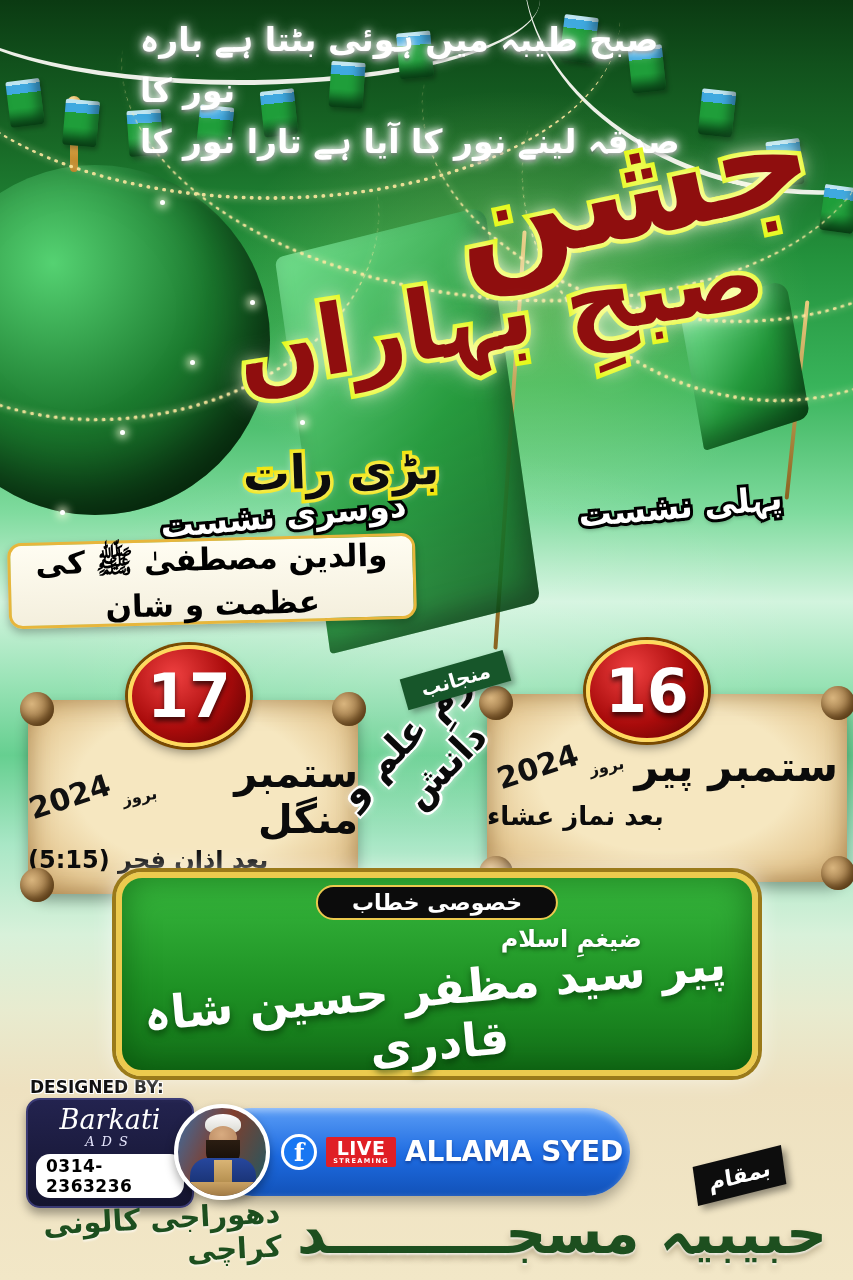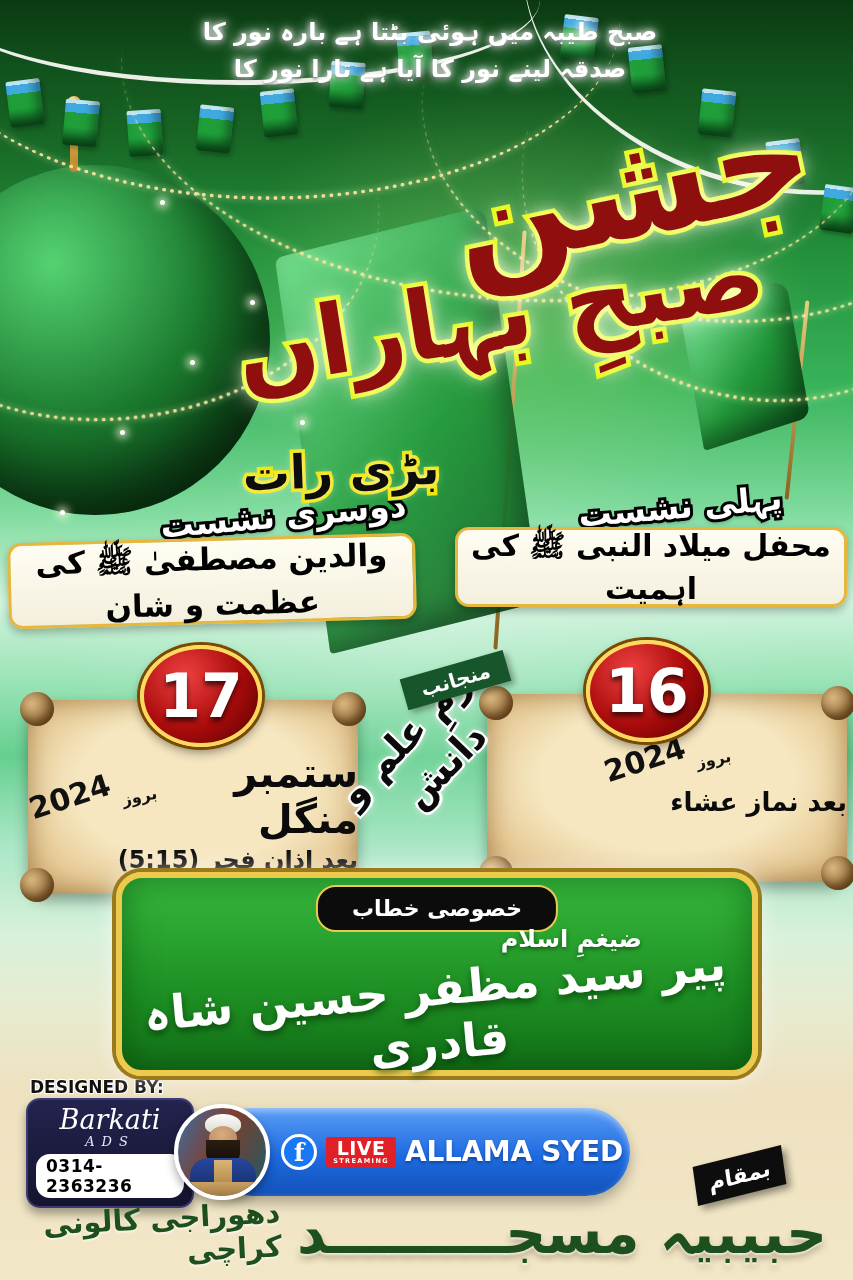--- a/index.html
+++ b/index.html
@@ -34,22 +34,22 @@
          background:linear-gradient(180deg,#ffd978,#b77b1e); border-radius:4px; }
   .dome-ball{ position:absolute; width:14px; height:14px; border-radius:50%;
          background:radial-gradient(circle at 35% 30%, #ffe9a8, #c07f1c); }
   .gflag{ position:absolute; background:linear-gradient(135deg,#79e695,#22973a 55%,#0c5c1d);
          border-radius:8px 16px 10px 4px; box-shadow:inset -10px -14px 24px rgba(0,0,0,.35); }
   .pole{ position:absolute; width:4px; background:linear-gradient(180deg,#e8cc7e,#8a6420); border-radius:2px; }
   .spark{ position:absolute; width:5px; height:5px; border-radius:50%; background:#fff;
          box-shadow:0 0 9px 3px rgba(255,255,225,.85); }
 
   
-  .couplet{ left:140px; top:14px; width:580px; text-align:center; color:#fff;
-            font-weight:bold; font-size:24px; line-height:1.55;
+  .couplet{ left:140px; top:14px; width:580px; text-align:left; color:#fff;
+            font-weight:bold; font-size:33px; line-height:1.55;
             text-shadow:0 0 6px #fff, 0 0 14px rgba(255,255,255,.95), 0 2px 3px rgba(0,0,0,.6); }
 
   
   .title-word{ color:#8f0e0e; font-weight:bold;
                -webkit-text-stroke:9px #e3fa00; paint-order:stroke fill;
                text-shadow:0 0 16px rgba(255,255,210,.95), 0 0 30px rgba(255,255,255,.6); }
   .t1{ right:40px; top:108px; font-size:138px; transform:rotate(-12deg); }
   .t2{ left:210px; top:258px; width:580px; text-align:center; font-size:96px; transform:rotate(-9deg); }
   .subtitle{ left:236px; top:443px; width:210px; text-align:center; font-size:47px; font-weight:bold;
              color:#0d0d0d; -webkit-text-stroke:7px #f2e400; paint-order:stroke fill;
@@ -74,37 +74,37 @@
          box-shadow:inset -4px -5px 8px rgba(60,35,5,.6); }
   .day-oval{ position:absolute; width:122px; height:102px; border-radius:50%;
          background:radial-gradient(circle at 36% 28%, #ef4040, #a90b0b 55%, #5c0202 95%);
          border:4px solid #ffd95e; box-shadow:0 0 0 3px #7a4a00, 0 5px 11px rgba(0,0,0,.45);
          display:flex; align-items:center; justify-content:center;
          font-size:60px; font-weight:bold; color:#fff; text-shadow:0 4px 5px rgba(0,0,0,.65); z-index:6; }
   .scroll-row1{ display:flex; direction:rtl; align-items:center; justify-content:center; gap:10px; }
   .month{ font-size:42px; font-weight:bold; color:#0b0b0b; }
   .broz{ font-size:16px; font-weight:bold; color:#111; transform:rotate(-12deg); }
   .year{ font-size:30px; font-weight:bold; color:#111; transform:rotate(-18deg); }
-  .ptime{ text-align:right; font-weight:bold; color:#0b0b0b; }
+  .ptime{ text-align:left; font-weight:bold; color:#0b0b0b; }
 
   
   .org-tag{ left:402px; top:664px; background:#17562a; color:#fff; font-size:20px; font-weight:bold;
             padding:4px 18px; transform:rotate(-16deg); box-shadow:3px 4px 6px rgba(0,0,0,.35); z-index:5; }
   .org-name{ left:328px; top:702px; width:200px; text-align:center; transform:rotate(-46deg);
              font-size:38px; font-weight:bold; color:#0a0a0a; line-height:1.25; z-index:4;
              text-shadow:-2px -2px 0 #fff, 2px -2px 0 #fff, -2px 2px 0 #fff, 2px 2px 0 #fff, 0 0 8px #fff; }
 
   
   .panel{ left:116px; top:872px; width:642px; height:204px;
           background:linear-gradient(180deg,#37b83d,#1e9124 58%,#137018);
           border:6px solid #ecca4e; border-radius:26px;
           box-shadow:0 0 0 4px #9a7a1a, 0 0 24px rgba(255,255,255,.8), inset 0 0 34px rgba(0,60,0,.5); z-index:5; }
   .panel-badge{ position:absolute; top:7px; left:50%; transform:translateX(-50%);
           background:#0c0c0c; color:#fff; font-size:22px; font-weight:bold; white-space:nowrap;
-          padding:9px 34px; border-radius:20px; border:2px solid #ecca4e; }
+          padding:3px 34px; border-radius:20px; border:2px solid #ecca4e; }
   .honorific{ position:absolute; top:47px; right:110px; color:#fff; font-size:24px; font-weight:bold;
           text-shadow:0 2px 4px rgba(0,40,0,.6); }
   .speaker{ position:absolute; top:84px; left:0; right:0; text-align:center; color:#fff;
           font-size:46px; font-weight:bold; transform:rotate(-5deg);
           text-shadow:0 4px 7px rgba(0,40,0,.6); }
 
   
   .des-label{ left:30px; top:1077px; font-size:17px; font-weight:800; color:#101010;
           text-shadow:-1px -1px 0 #fff,1px -1px 0 #fff,-1px 1px 0 #fff,1px 1px 0 #fff; }
   .navy{ left:26px; top:1098px; width:168px; background:linear-gradient(180deg,#23234f,#14142f);
@@ -209,55 +209,53 @@
   <div class="abs couplet rtl">
     <div>صبح طیبہ میں ہوئی بٹتا ہے بارہ نور کا</div>
     <div>صدقہ لینے نور کا آیا ہے تارا نور کا</div>
   </div>
 
   <div class="abs title-word t1 rtl">جشن</div>
   <div class="abs title-word t2 rtl">صبحِ بہاراں</div>
   <div class="abs subtitle rtl">بڑی رات</div>
 
   <div class="abs sess-head rtl" style="right:70px; top:487px;">پہلی نشست</div>
-  <div class="abs sess-box rtl" style="left:455px; top:527px; width:392px; height:80px; font-size:30px;">
-    <span>محفل میلاد النبی ﷺ کی اہمیت</span>
-  </div>
 
   <div class="abs sess-head rtl" style="left:160px; top:496px;">دوسری نشست</div>
   <div class="abs sess-box rtl" style="left:8px; top:538px; width:408px; height:86px; font-size:31px; transform:rotate(-1.5deg);">
     <span>والدین مصطفیٰ ﷺ کی عظمت و شان</span>
   </div>
 
   <div class="scroll" style="left:487px; top:694px; width:360px; height:188px;">
     <div class="curl" style="left:-8px; top:-8px;"></div>
     <div class="curl" style="left:-8px; bottom:-8px;"></div>
     <div class="curl" style="right:-8px; top:-8px;"></div>
     <div class="curl" style="right:-8px; bottom:-8px;"></div>
     <div class="scroll-row1" style="margin-top:48px;">
+      <span class="month">ستمبر پیر</span>
       <span class="broz">بروز</span>
       <span class="year">2024</span>
     </div>
     <div class="ptime rtl" style="font-size:26px; margin-top:10px;">بعد نماز عشاء</div>
   </div>
   <div class="day-oval" style="left:586px; top:640px;">16</div>
 
   <div class="scroll" style="left:28px; top:700px; width:330px; height:194px;">
     <div class="curl" style="left:-8px; top:-8px;"></div>
     <div class="curl" style="left:-8px; bottom:-8px;"></div>
     <div class="curl" style="right:-8px; top:-8px;"></div>
     <div class="curl" style="right:-8px; bottom:-8px;"></div>
     <div class="scroll-row1" style="margin-top:50px;">
       <span class="month" style="font-size:40px;">ستمبر منگل</span>
       <span class="broz">بروز</span>
       <span class="year">2024</span>
     </div>
     <div class="ptime rtl" style="font-size:24px; margin-top:4px;">بعد اذان فجر (5:15)</div>
   </div>
-  <div class="day-oval" style="left:140px; top:645px;">17</div>
+  <div class="day-oval" style="left:128px; top:645px;">17</div>
 
   <div class="abs org-tag rtl">منجانب</div>
   <div class="abs org-name rtl">بزمِ علم و دانش</div>
 
   <div class="abs panel">
     <div class="panel-badge rtl">خصوصی خطاب</div>
     <div class="honorific rtl">ضیغمِ اسلام</div>
     <div class="speaker rtl">پیر سید مظفر حسین شاہ قادری</div>
   </div>
 

